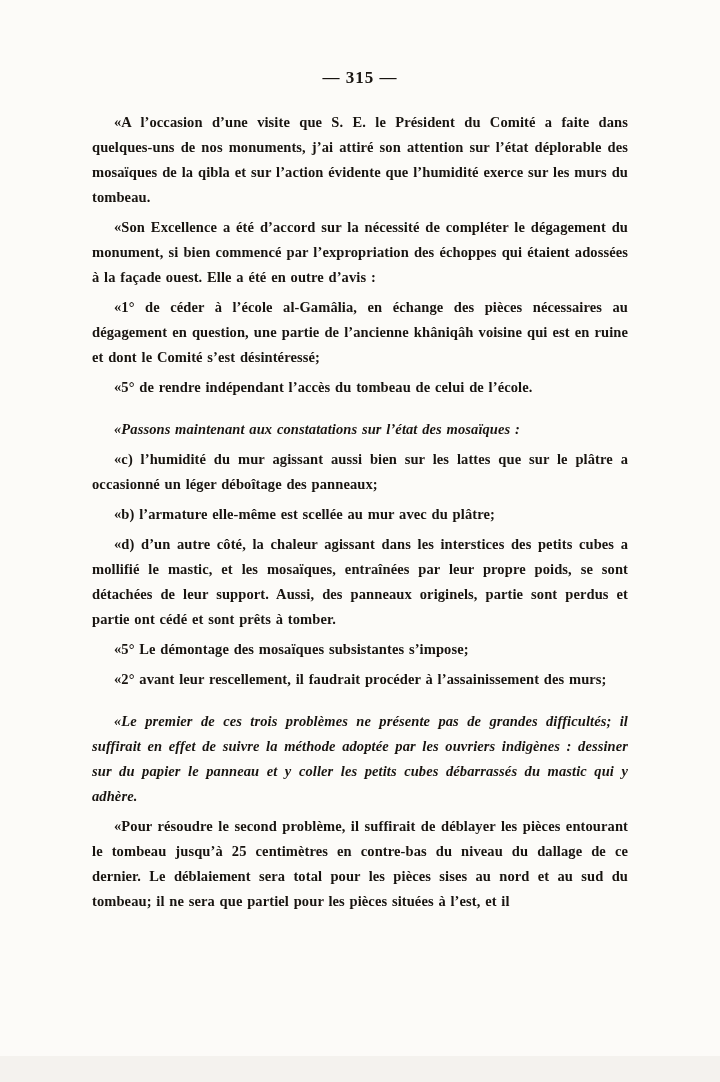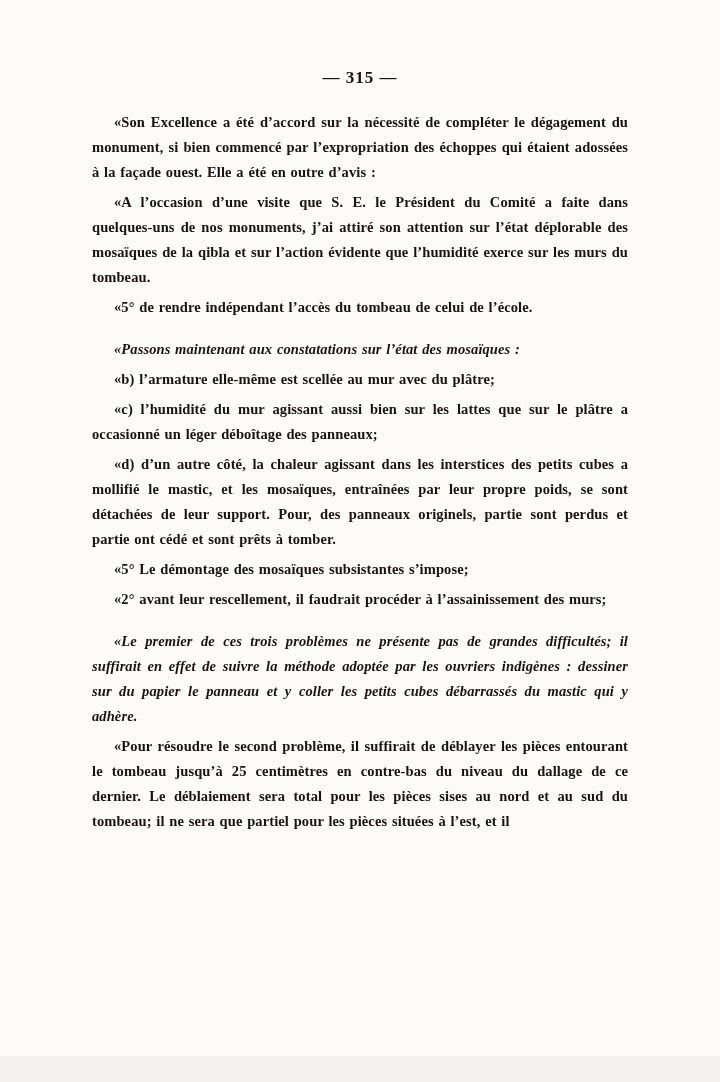--- a/index.html
+++ b/index.html
@@ -40,25 +40,26 @@
     margin-top: 17px;
     font-style: italic;
   }
 </style>
 </head>
 <body>
 
 <div class="page">
   <div class="page-header">— 315 —</div>
   <div class="paragraphs">
+      <p>«A l’occasion d’une visite que S. E. le Président du Comité a faite dans quelques-uns de nos monuments, j’ai attiré son attention sur l’état déplorable des mosaïques de la qibla et sur l’action évidente que l’humidité exerce sur les murs du tombeau.</p>
       <p>«Son Excellence a été d’accord sur la nécessité de compléter le dégagement du monument, si bien commencé par l’expropriation des échoppes qui étaient adossées à la façade ouest. Elle a été en outre d’avis :</p>
-      <p>«A l’occasion d’une visite que S. E. le Président du Comité a faite dans quelques-uns de nos monuments, j’ai attiré son attention sur l’état déplorable des mosaïques de la qibla et sur l’action évidente que l’humidité exerce sur les murs du tombeau.</p>
+      <p>«1° de céder à l’école al-Gamâlia, en échange des pièces nécessaires au dégagement en question, une partie de l’ancienne khâniqâh voisine qui est en ruine et dont le Comité s’est désintéressé;</p>
       <p>«5° de rendre indépendant l’accès du tombeau de celui de l’école.</p>
       <p class="gap">«Passons maintenant aux constatations sur l’état des mosaïques :</p>
+      <p>«c) l’humidité du mur agissant aussi bien sur les lattes que sur le plâtre a occasionné un léger déboîtage des panneaux;</p>
       <p>«b) l’armature elle-même est scellée au mur avec du plâtre;</p>
-      <p>«c) l’humidité du mur agissant aussi bien sur les lattes que sur le plâtre a occasionné un léger déboîtage des panneaux;</p>
-      <p>«d) d’un autre côté, la chaleur agissant dans les interstices des petits cubes a mollifié le mastic, et les mosaïques, entraînées par leur propre poids, se sont détachées de leur support. Pour, des panneaux originels, partie sont perdus et partie ont cédé et sont prêts à tomber.</p>
+      <p>«d) d’un autre côté, la chaleur agissant dans les interstices des petits cubes a mollifié le mastic, et les mosaïques, entraînées par leur propre poids, se sont détachées de leur support. Aussi, des panneaux originels, partie sont perdus et partie ont cédé et sont prêts à tomber.</p>
       <p>«5° Le démontage des mosaïques subsistantes s’impose;</p>
       <p>«2° avant leur rescellement, il faudrait procéder à l’assainissement des murs;</p>
       <p class="gap">«Le premier de ces trois problèmes ne présente pas de grandes difficultés; il suffirait en effet de suivre la méthode adoptée par les ouvriers indigènes : dessiner sur du papier le panneau et y coller les petits cubes débarrassés du mastic qui y adhère.</p>
       <p>«Pour résoudre le second problème, il suffirait de déblayer les pièces entourant le tombeau jusqu’à 25 centimètres en contre-bas du niveau du dallage de ce dernier. Le déblaiement sera total pour les pièces sises au nord et au sud du tombeau; il ne sera que partiel pour les pièces situées à l’est, et il</p>
     </div>
 </div>
 
 </body></html>

